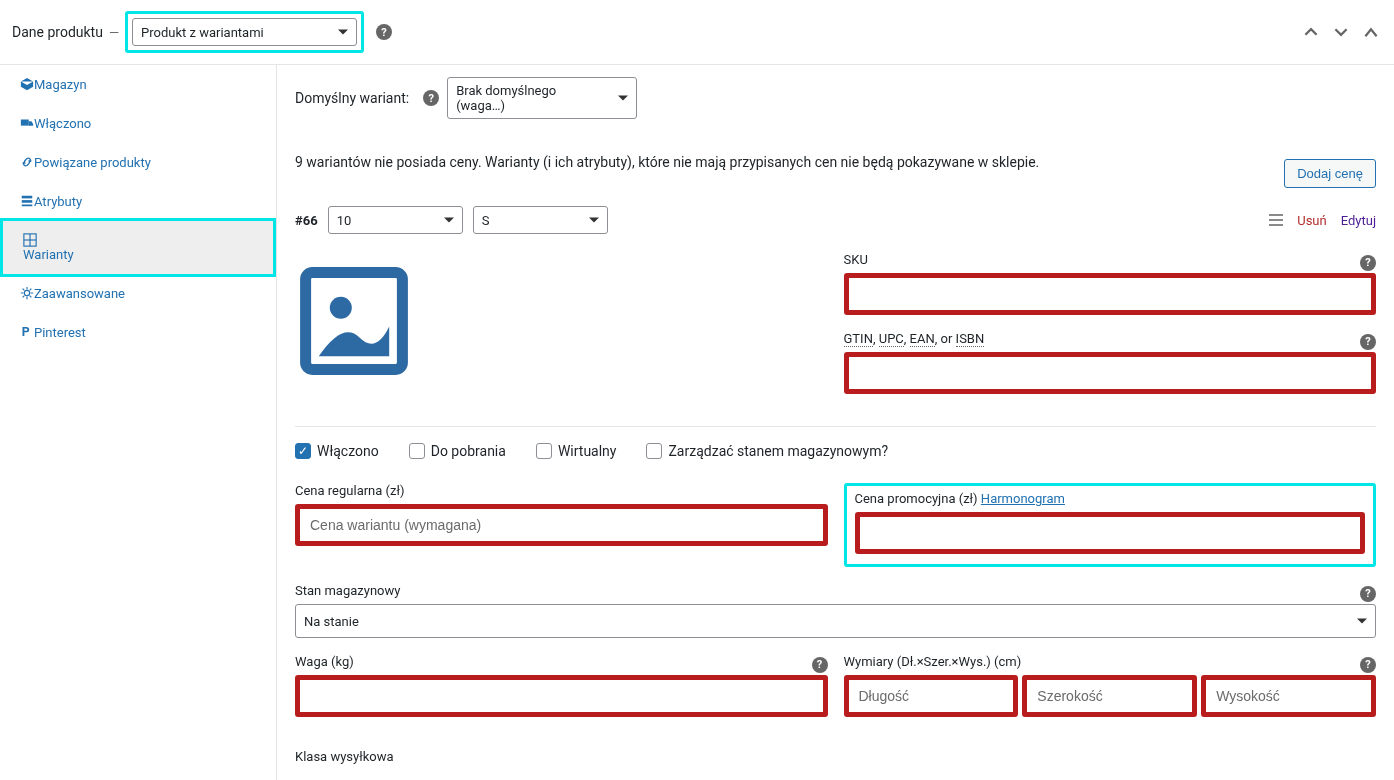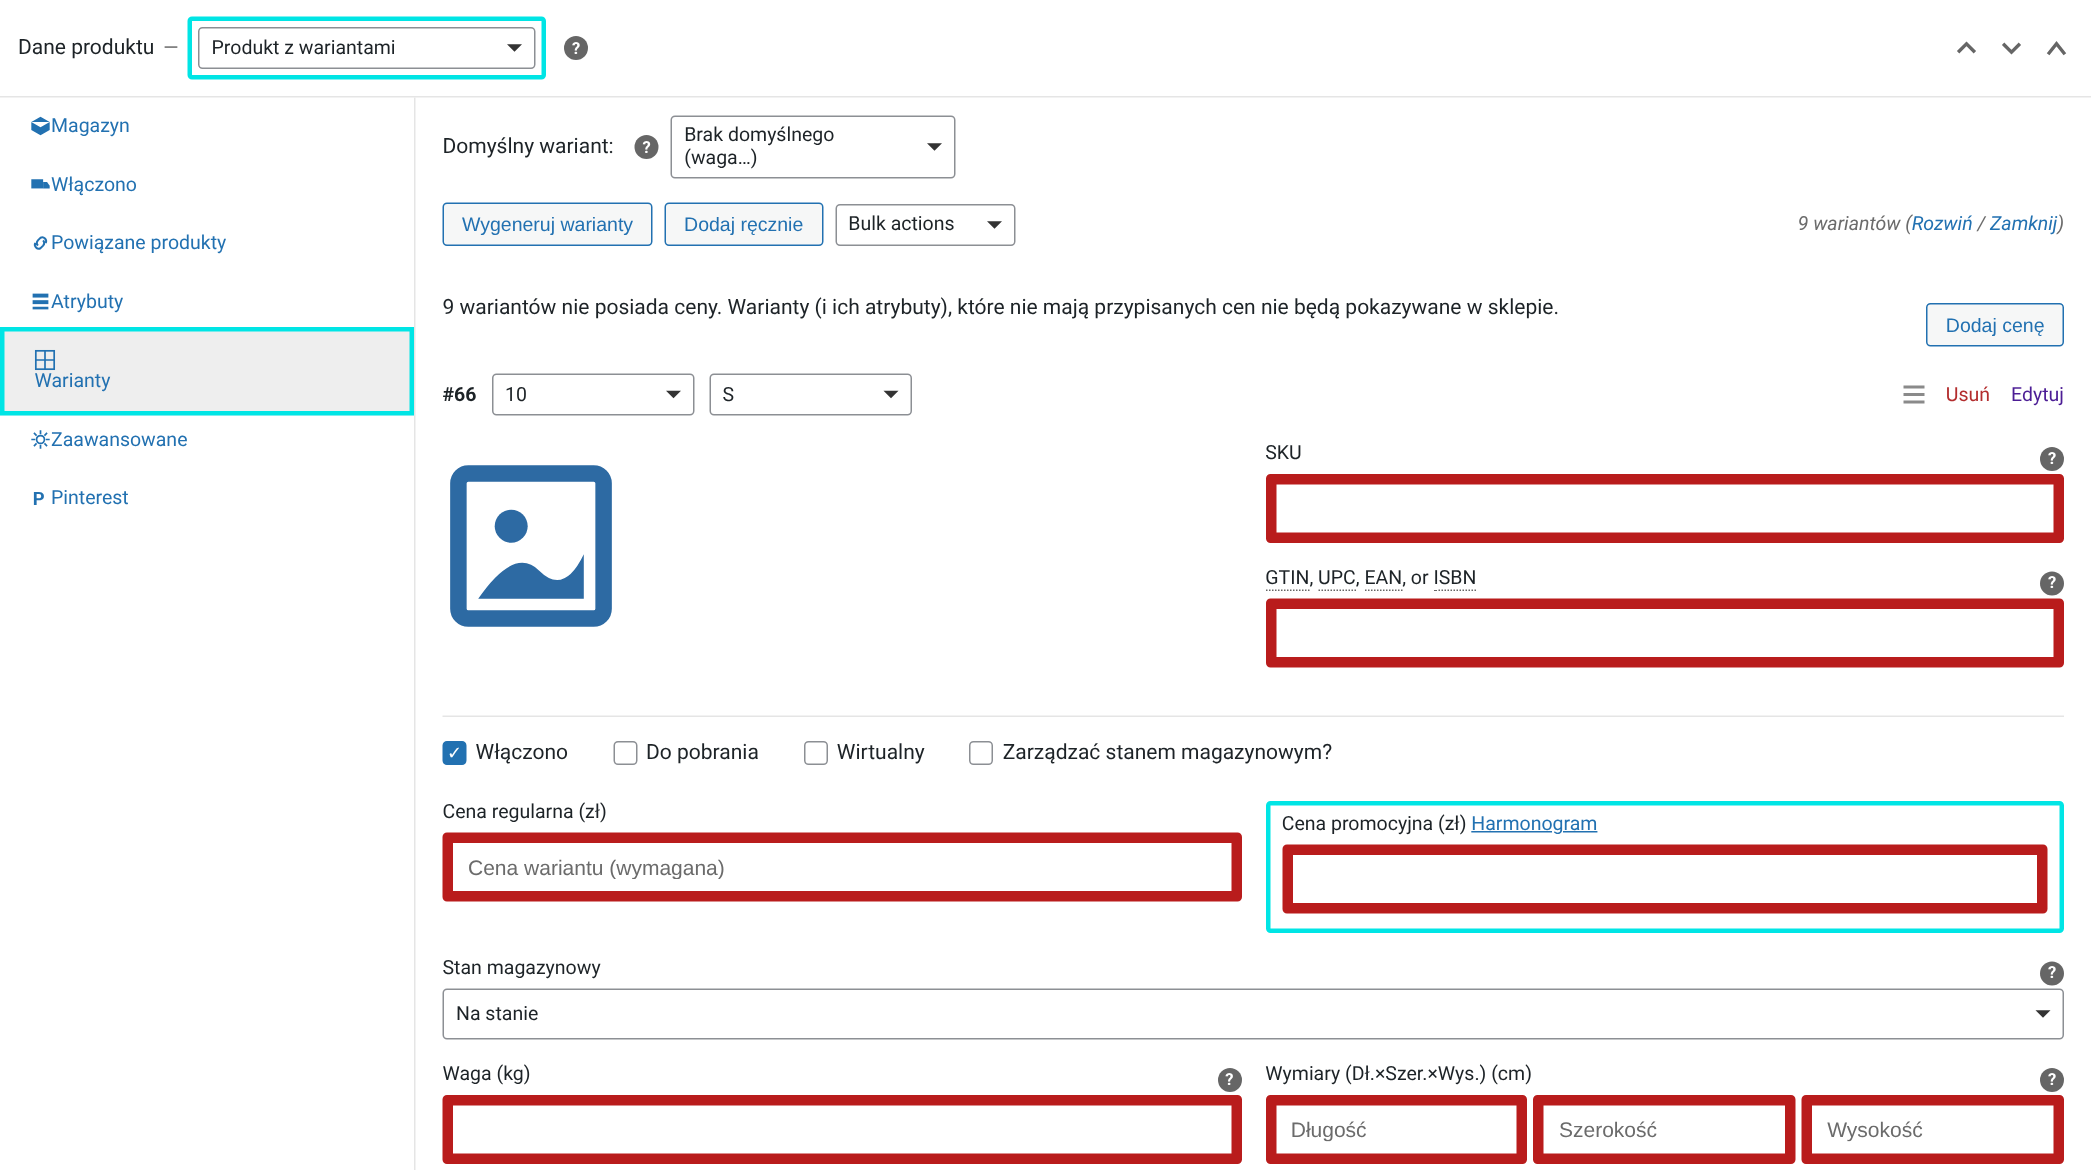--- a/index.html
+++ b/index.html
@@ -41,21 +41,21 @@
 .variant-body { padding: 0 0 0 0; }
 .half-cols { display: flex; gap: 16px; margin-bottom: 16px; }
 .half { width: 50%; }
 .img-upload { width: 118px; height: 118px; display: flex; align-items: center; justify-content: center; cursor: pointer; margin-top: 10px; margin-bottom: 20px; }
 .img-upload svg { width: 110px; height: 110px; }
 .fgroup { margin-bottom: 16px; }
 .flabel { font-size: 13px; display: block; margin-bottom: 6px; }
 .flabel .dotted { border-bottom: 1px dotted #666; }
 .flabel-row { display: flex; align-items: center; }
 .flabel-row .help { margin-left: auto; }
-.input { width: 100%; border: 7px solid #b91c1c; border-radius: 3px; padding: 8px 10px; font-size: 14px; color: #000000; }
+.input { width: 100%; border: 5px solid #b91c1c; border-radius: 3px; padding: 8px 10px; font-size: 14px; color: #000000; }
 .input::placeholder { color: #6b6b6b; }
 .divider { border-top: 1px solid #e5e5e5; margin: 8px 0 16px; }
 .checks { display: flex; gap: 30px; align-items: center; margin-bottom: 24px; font-size: 14px; }
 .chk { display: flex; align-items: center; gap: 6px; cursor: pointer; }
 .cbox { width: 16px; height: 16px; border: 1px solid #8c8f94; border-radius: 3px; display: inline-flex; align-items: center; justify-content: center; background: #fff; }
 .cbox.on { background: #2271b1; border-color: #2271b1; color: #fff; font-size: 12px; }
 .promo-hl { border: 3px solid #00e5e5; padding: 5px 8px 10px; border-radius: 3px; }
 .link-inline { color: #2271b1; text-decoration: underline; cursor: pointer; }
 .select.full { width: 100%; min-height: 34px; }
 .dim-inputs { display: flex; gap: 4px; }
@@ -162,31 +162,20 @@
   <div class="main">
 
     <div class="row">
       <span class="label">Domyślny wariant:</span>
       <span class="help">?</span>
       <span class="select dv-select">
           <span>Brak domyślnego (waga…)</span>
         </span>
     </div>
 
-    <div class="row status-row">
-      <button class="btn">Wygeneruj warianty</button>
-      <button class="btn">Dodaj ręcznie</button>
-      <span class="select" style="width:120px">
-          <span>Bulk actions</span>
-        </span>
-      <span class="variant-count">
-        <span>9 wariantów</span>
-        (<span class="link">Rozwiń</span> / <span class="link">Zamknij</span>)
-      </span>
-    </div>
 
     <div class="warn-row">
       <span class="warn-text">9 wariantów nie posiada ceny. Warianty (i ich atrybuty), które nie mają przypisanych cen nie będą pokazywane w sklepie.</span>
       <button class="btn price-btn">Dodaj cenę</button>
     </div>
 
     <div class="variant-head">
       <span class="vid">#66</span>
       <span class="select vsel">
           <span>10</span>

